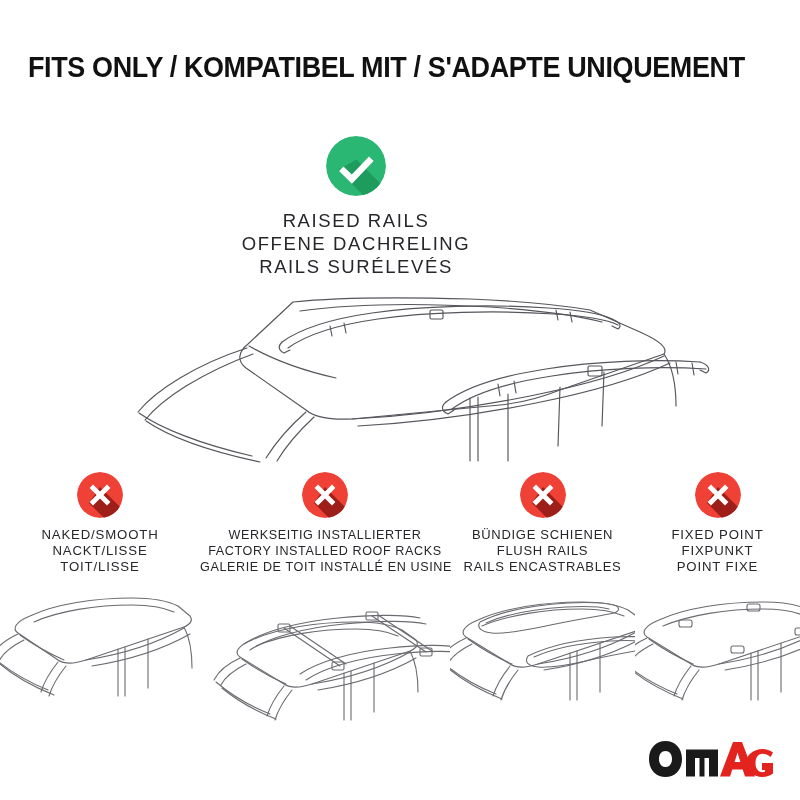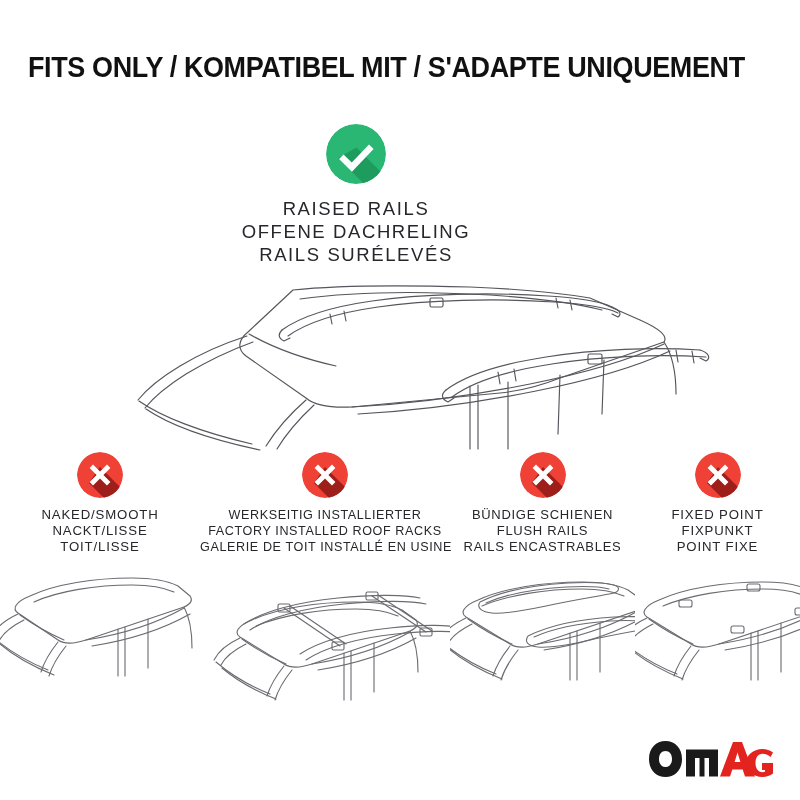--- a/index.html
+++ b/index.html
@@ -42,21 +42,21 @@
     position: relative;
     border-radius: 50%;
     overflow: hidden;
     margin: 0 auto;
   }
   .badge svg { display: block; }
 
   
   .main-block {
     position: absolute;
-    top: 124px;
+    top: 136px;
     left: 0;
     width: 712px;
     text-align: center;
   }
   .main-badge { width: 60px; height: 60px; }
   .main-labels {
     margin-top: 13px;
     font-size: 18.5px;
     line-height: 23px;
     letter-spacing: 1.6px;
@@ -65,21 +65,21 @@
   }
   .main-art {
     margin-top: 8px;
     width: 800px;
     height: 185px;
   }
 
   
   .grid {
     position: absolute;
-    top: 452px;
+    top: 472px;
     left: 0;
     width: 800px;
     display: flex;
     align-items: flex-start;
   }
   .cell {
     position: relative;
     text-align: center;
   }
   .cell-1 { width: 200px; }

